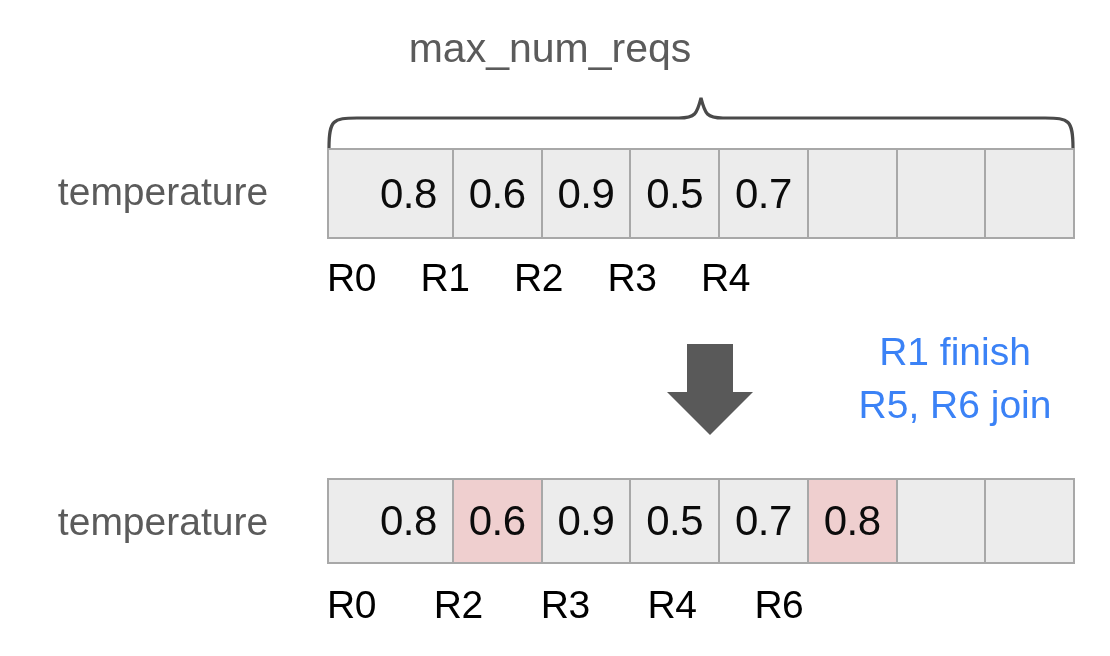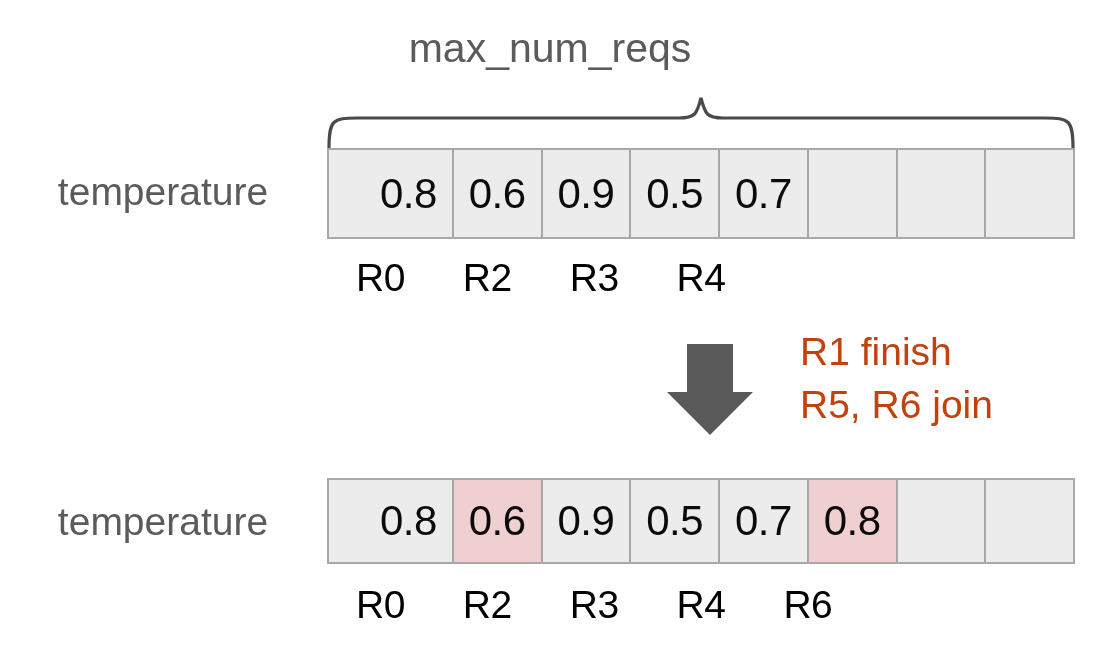--- a/index.html
+++ b/index.html
@@ -45,24 +45,24 @@
     color: #5b5b5b;
     left: 18px;
     width: 290px;
     text-align: center;
   }
   .row-label.top    { top: 172px; }
   .row-label.bottom { top: 502px; }
 
   .note-line {
     font-size: 39px;
-    color: #c2410c;
+    color: #3b82f6;
     left: 800px;
     width: 310px;
-    text-align: left;
+    text-align: center;
   }
   .note-line.l1 { top: 332px; }
   .note-line.l2 { top: 385px; }
 
   
   .brace {
     position: absolute;
     left: 327px;
     top: 96px;
     width: 748px;
@@ -103,21 +103,21 @@
     position: absolute;
     left: 327px;
     width: 748px;
     display: flex;
   }
   .idrow.top    { top: 258px; }
   .idrow.bottom { top: 585px; }
 
   .idcell {
     flex: 1 1 0;
-    text-align: center;
+    text-align: left;
     font-size: 39px;
     color: #000000;
     line-height: 1;
     letter-spacing: -0.5px;
   }
 
   
   .arrow {
     position: absolute;
     left: 660px;
@@ -147,20 +147,21 @@
     <div class="cell">0.9</div>
     <div class="cell">0.5</div>
     <div class="cell">0.7</div>
     <div class="cell"></div>
     <div class="cell"></div>
     <div class="cell"></div>
   </div>
 
   <div class="idrow top">
     <div class="idcell">R0</div>
+    <div class="idcell">R1</div>
     <div class="idcell">R2</div>
     <div class="idcell">R3</div>
     <div class="idcell">R4</div>
     <div class="idcell"></div>
     <div class="idcell"></div>
     <div class="idcell"></div>
   </div>
 
   <div class="arrow">
     <svg width="100" height="100" viewBox="0 0 100 100" xmlns="http://www.w3.org/2000/svg">

